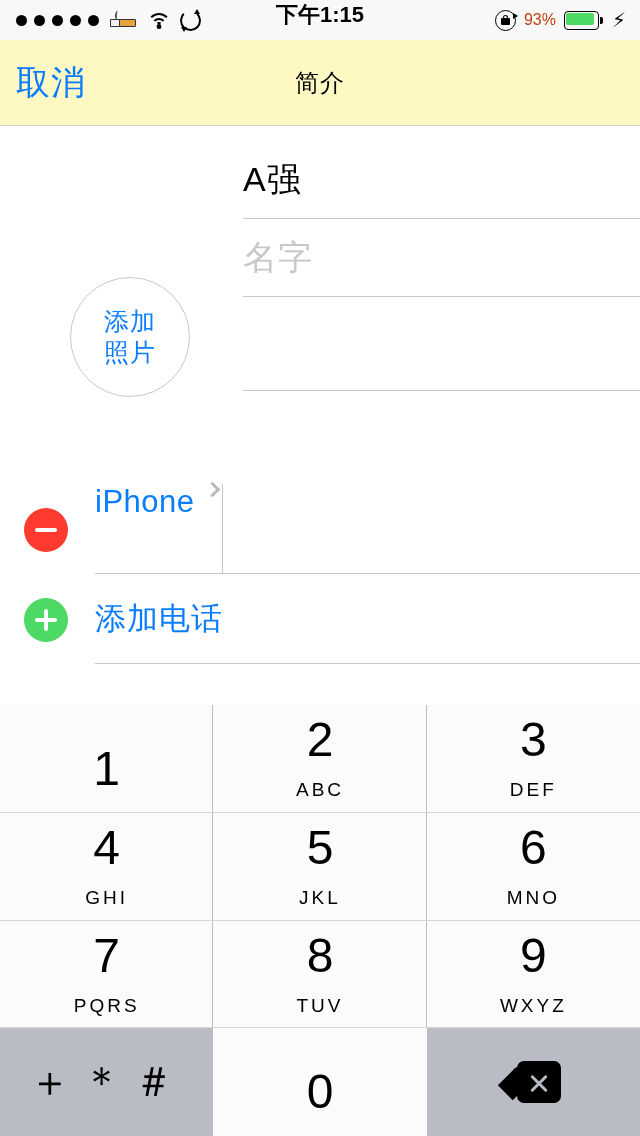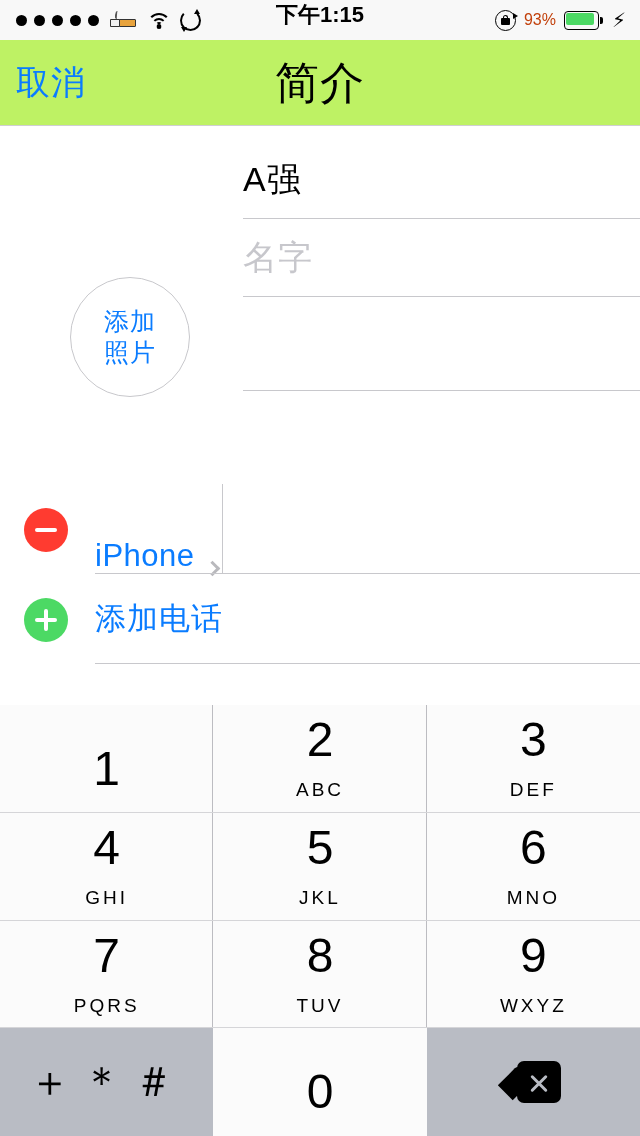--- a/index.html
+++ b/index.html
@@ -47,32 +47,32 @@
   .w3 { width:6px; height:6px; top:11px; }
   .wdot { position:absolute; left:50%; transform:translateX(-50%); bottom:0px; width:5px; height:5px; border-radius:50%; background:#000; }
   .sync { position:relative; width:21px; height:21px; }
   .sync-ring { position:absolute; left:0; top:0; width:21px; height:21px; border:2px solid #000; border-radius:50%; border-top-color:transparent; }
   .sync-a1 { position:absolute; right:1px; top:-1px; width:0; height:0; border-bottom:5px solid #000; border-left:3.5px solid transparent; border-right:3.5px solid transparent; }
   .sync-a2 { position:absolute; left:1px; bottom:-1px; width:0; height:0; border-top:5px solid #000; border-left:3.5px solid transparent; border-right:3.5px solid transparent; }
 
   
   .navbar {
     position:absolute; left:0; top:40px; width:640px; height:86px;
-    background:#bef264; border-bottom:1px solid #cfcfd1;
+    background:#fef9c3; border-bottom:1px solid #cfcfd1;
   }
   .nav-btn {
     position:absolute; top:0; height:86px; display:flex; align-items:center;
     font-size:34px; color:#0a7cff; letter-spacing:1px;
   }
   .nav-cancel { left:16px; }
   .nav-done { right:16px; }
   .nav-title {
     position:absolute; left:0; top:0; width:640px; height:86px;
     display:flex; align-items:center; justify-content:center;
-    font-size:44px; color:#000; letter-spacing:1px;
+    font-size:24px; color:#000; letter-spacing:1px;
   }
 
   
   .content { position:absolute; left:0; top:127px; width:640px; height:578px; background:#fff; }
 
   .photo-circle {
     position:absolute; left:70px; top:150px; width:120px; height:120px;
     border:1.5px solid #c8c8cc; border-radius:50%;
     display:flex; flex-direction:column; align-items:center; justify-content:center;
     color:#0a7cff; font-size:25px; line-height:1.25; letter-spacing:1px;
@@ -92,21 +92,21 @@
   .field-comp  { position:absolute; left:0; top:186px; width:397px; }
 
   
   .phone-row { position:absolute; left:0; top:357px; width:640px; height:90px; }
   .btn-minus {
     position:absolute; left:24px; top:24px; width:44px; height:44px; border-radius:50%;
     background:#ff3b30; display:flex; align-items:center; justify-content:center;
   }
   .btn-minus i { display:block; width:22px; height:3.5px; background:#fff; border-radius:2px; }
   .ph-label {
-    position:absolute; left:95px; top:0; height:90px; display:flex; align-items:flex-end; gap:12px;
+    position:absolute; left:95px; top:0; height:90px; display:flex; align-items:flex-start; gap:12px;
     font-size:31px; color:#0a7cff; letter-spacing:0.5px;
   }
   .chev { display:inline-block; width:11px; height:11px; border-right:3px solid #b9b9bd; border-top:3px solid #b9b9bd; transform:rotate(45deg); }
   .ph-vline { position:absolute; left:222px; top:0px; width:1px; height:90px; background:#c8c8cc; }
   .ph-value {
     position:absolute; left:246px; top:0; height:90px; display:flex; align-items:center;
     font-size:34px; color:#c7c7cc; letter-spacing:1px;
   }
   .ph-divider { position:absolute; left:95px; bottom:0; width:545px; height:1px; background:#c8c8cc; }
 

